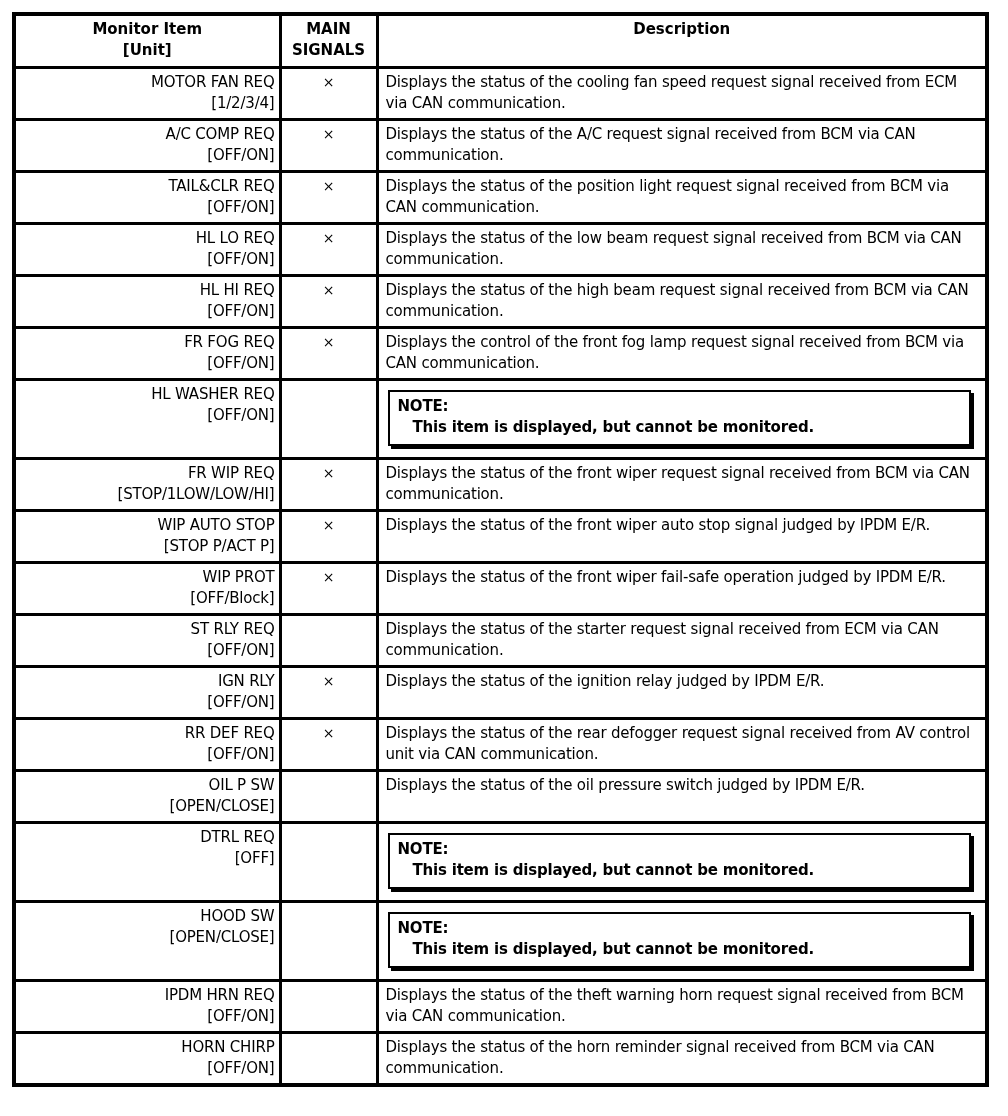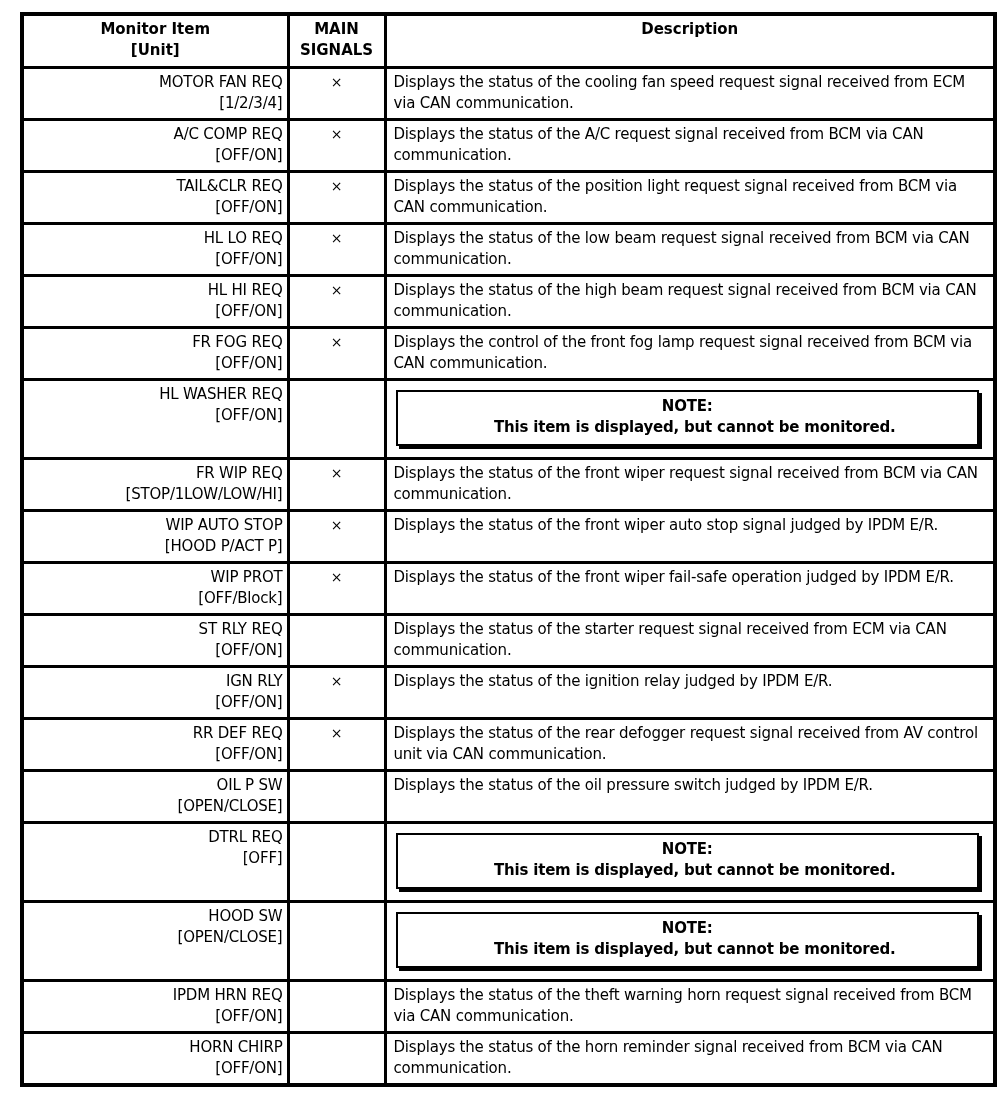--- a/index.html
+++ b/index.html
@@ -7,21 +7,21 @@
     padding: 0;
     background: #ffffff;
     font-family: "DejaVu Sans", "Liberation Sans", sans-serif;
     color: #000000;
   }
   .page {
     width: 1008px;
     height: 1116px;
     background: #ffffff;
     box-sizing: border-box;
-    padding: 12px 0 0 20px;
+    padding: 12px 0 0 12px;
   }
   table.monitor-table {
     border-collapse: collapse;
     table-layout: fixed;
     width: 973px;
     border: 4px solid #000;
   }
   col.c-item   { width: 266px; }
   col.c-signal { width: 97px;  }
   col.c-desc   { width: 610px; }
@@ -61,21 +61,20 @@
     padding: 3px 6px 3px 7px;
   }
   .note-box {
     border: 2px solid #000;
     box-shadow: 3px 3px 0 0 #000;
     margin: 6px 8px 8px 2px;
     padding: 4px 8px 6px 8px;
     font-weight: bold;
     font-size: 15px;
     line-height: 21px;
-    text-align: center;
   }
   .note-box .note-text {
     padding-left: 15px;
   }
 </style>
 </head>
 <body>
 
 <div class="page">
   <table class="monitor-table">
@@ -201,21 +200,21 @@
       <span>×</span>
     </td>
     <td class="desc-cell">
       <div>Displays the status of the front wiper request signal received from BCM via CAN communication.</div>
 
     </td>
   </tr>
         <tr>
     <td class="item-cell">
       <div>WIP AUTO STOP</div>
-      <div>[HOOD P/ACT P]</div>
+      <div>[STOP P/ACT P]</div>
     </td>
     <td class="signal-cell">
       <span>×</span>
     </td>
     <td class="desc-cell">
       <div>Displays the status of the front wiper auto stop signal judged by IPDM E/R.</div>
 
     </td>
   </tr>
         <tr>

